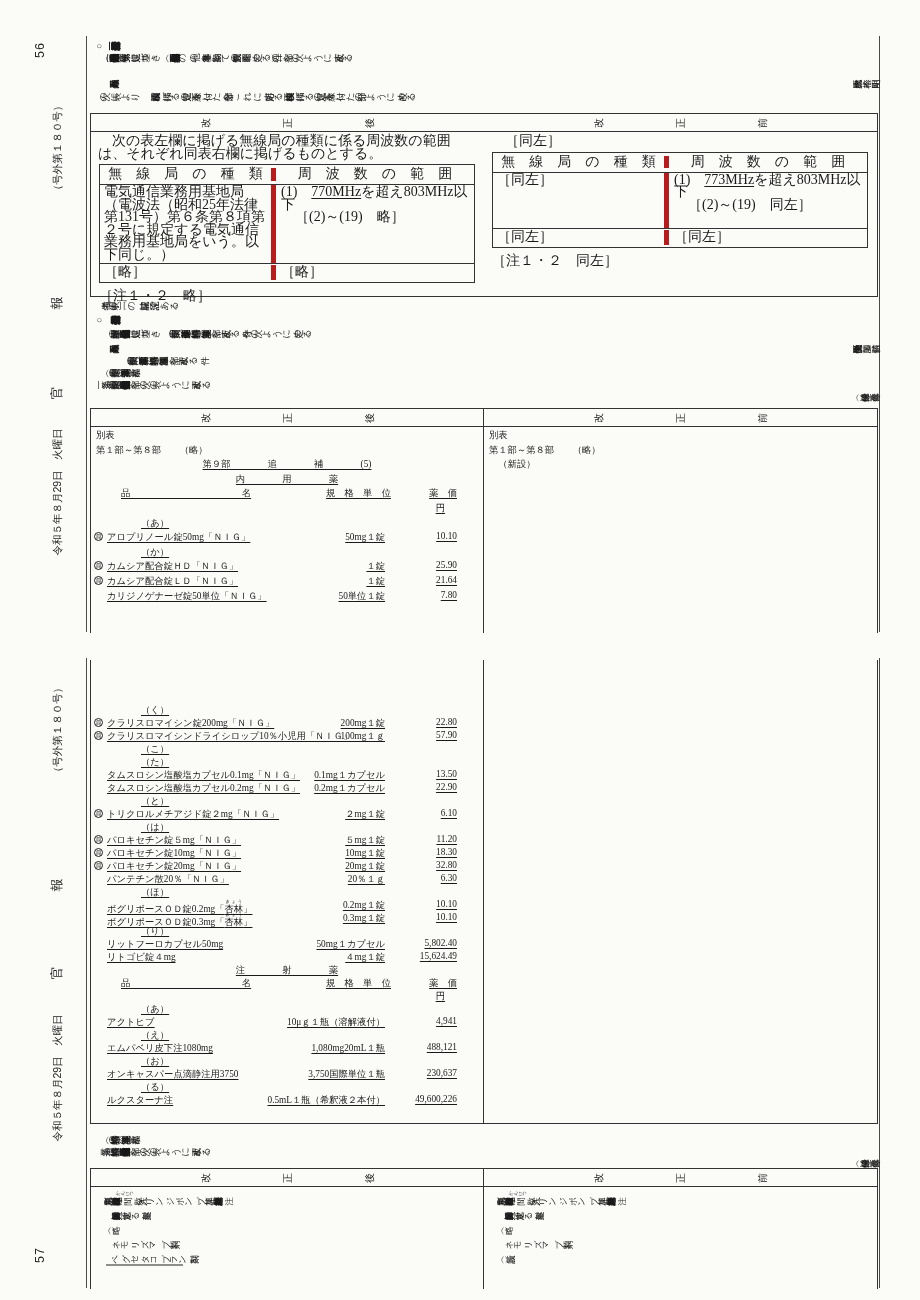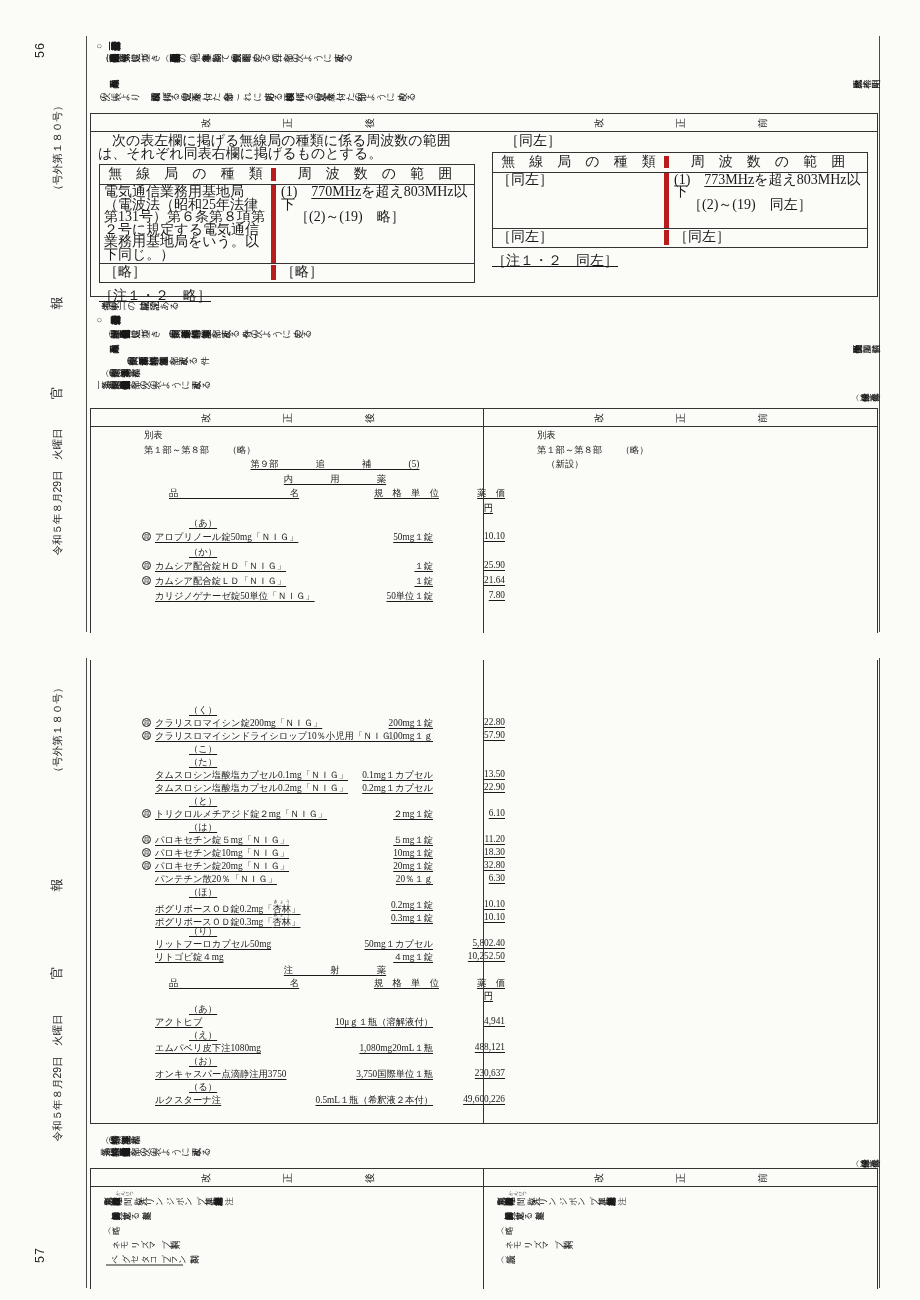--- a/index.html
+++ b/index.html
@@ -39,24 +39,24 @@
   .fhalf{position:absolute;top:17px;width:392px;font-size:14px;}
   .fintro{padding:4px 8px 1px 7px;line-height:12.5px;}
   .itable{border:1px solid #333;margin:3px 8px 0 8px;}
   .irow{display:flex;}
   .ihead{border-bottom:1px solid #333;height:19px;align-items:center;text-align:center;}
   .imain{border-bottom:1px solid #333;min-height:55px;}
   .ilast{height:18px;align-items:center;}
   .ic1{width:176px;border-right:5px solid #b91c1c;padding:1px 4px;box-sizing:border-box;line-height:12.6px;}
   .ic2{flex:1;padding:1px 5px;line-height:12.6px;}
   .ihead .ic1,.ihead .ic2{padding-top:0;padding-bottom:0;}
-  .fnote{margin:4px 12px 0 8px;text-decoration:underline;}
+  .fnote{margin:4px 12px 0 8px;}
   .u{text-decoration:underline;text-underline-offset:2px;text-decoration-thickness:0.8px;}
   
-  .flow{position:absolute;width:392px;font-size:9.3px;margin-left:48px;}
+  .flow{position:absolute;width:392px;font-size:9.3px;}
   .prow{position:relative;}
   .p56 .prow{height:14.6px;}
   .p57 .prow{height:13px;}
   .prow .pl{margin-left:5px;}
   .prow.pcenter{text-align:center;}
   .prow .secl{margin-left:50px;}
   .prow .mk{
     position:absolute;left:3px;top:1px;width:9px;height:9px;border:1px solid #222;
     border-radius:50%;font-size:6px;line-height:8.5px;text-align:center;box-sizing:border-box;
   }
@@ -304,21 +304,21 @@
         </div>
         <div class="prow"><span class="u secl">（り）</span></div>
         <div class="prow">
           <span class="nm u">リットフーロカプセル50mg</span>
           <span class="un u">50mg１カプセル</span>
           <span class="pr u">5,802.40</span>
         </div>
         <div class="prow">
           <span class="nm u">リトゴビ錠４mg</span>
           <span class="un u">４mg１錠</span>
-          <span class="pr u">10,252.50</span>
+          <span class="pr u">15,624.49</span>
         </div>
         <div class="prow pcenter"><span class="u">注　　　　射　　　　薬</span></div>
         <div class="prow">
           <span class="u chn">品　　　　　　　　　　　　名</span>
           <span class="u chu">規　格　単　位</span>
           <span class="u chp">薬　価</span>
         </div>
         <div class="prow">
           <span class="u chy">円</span>
         </div>

